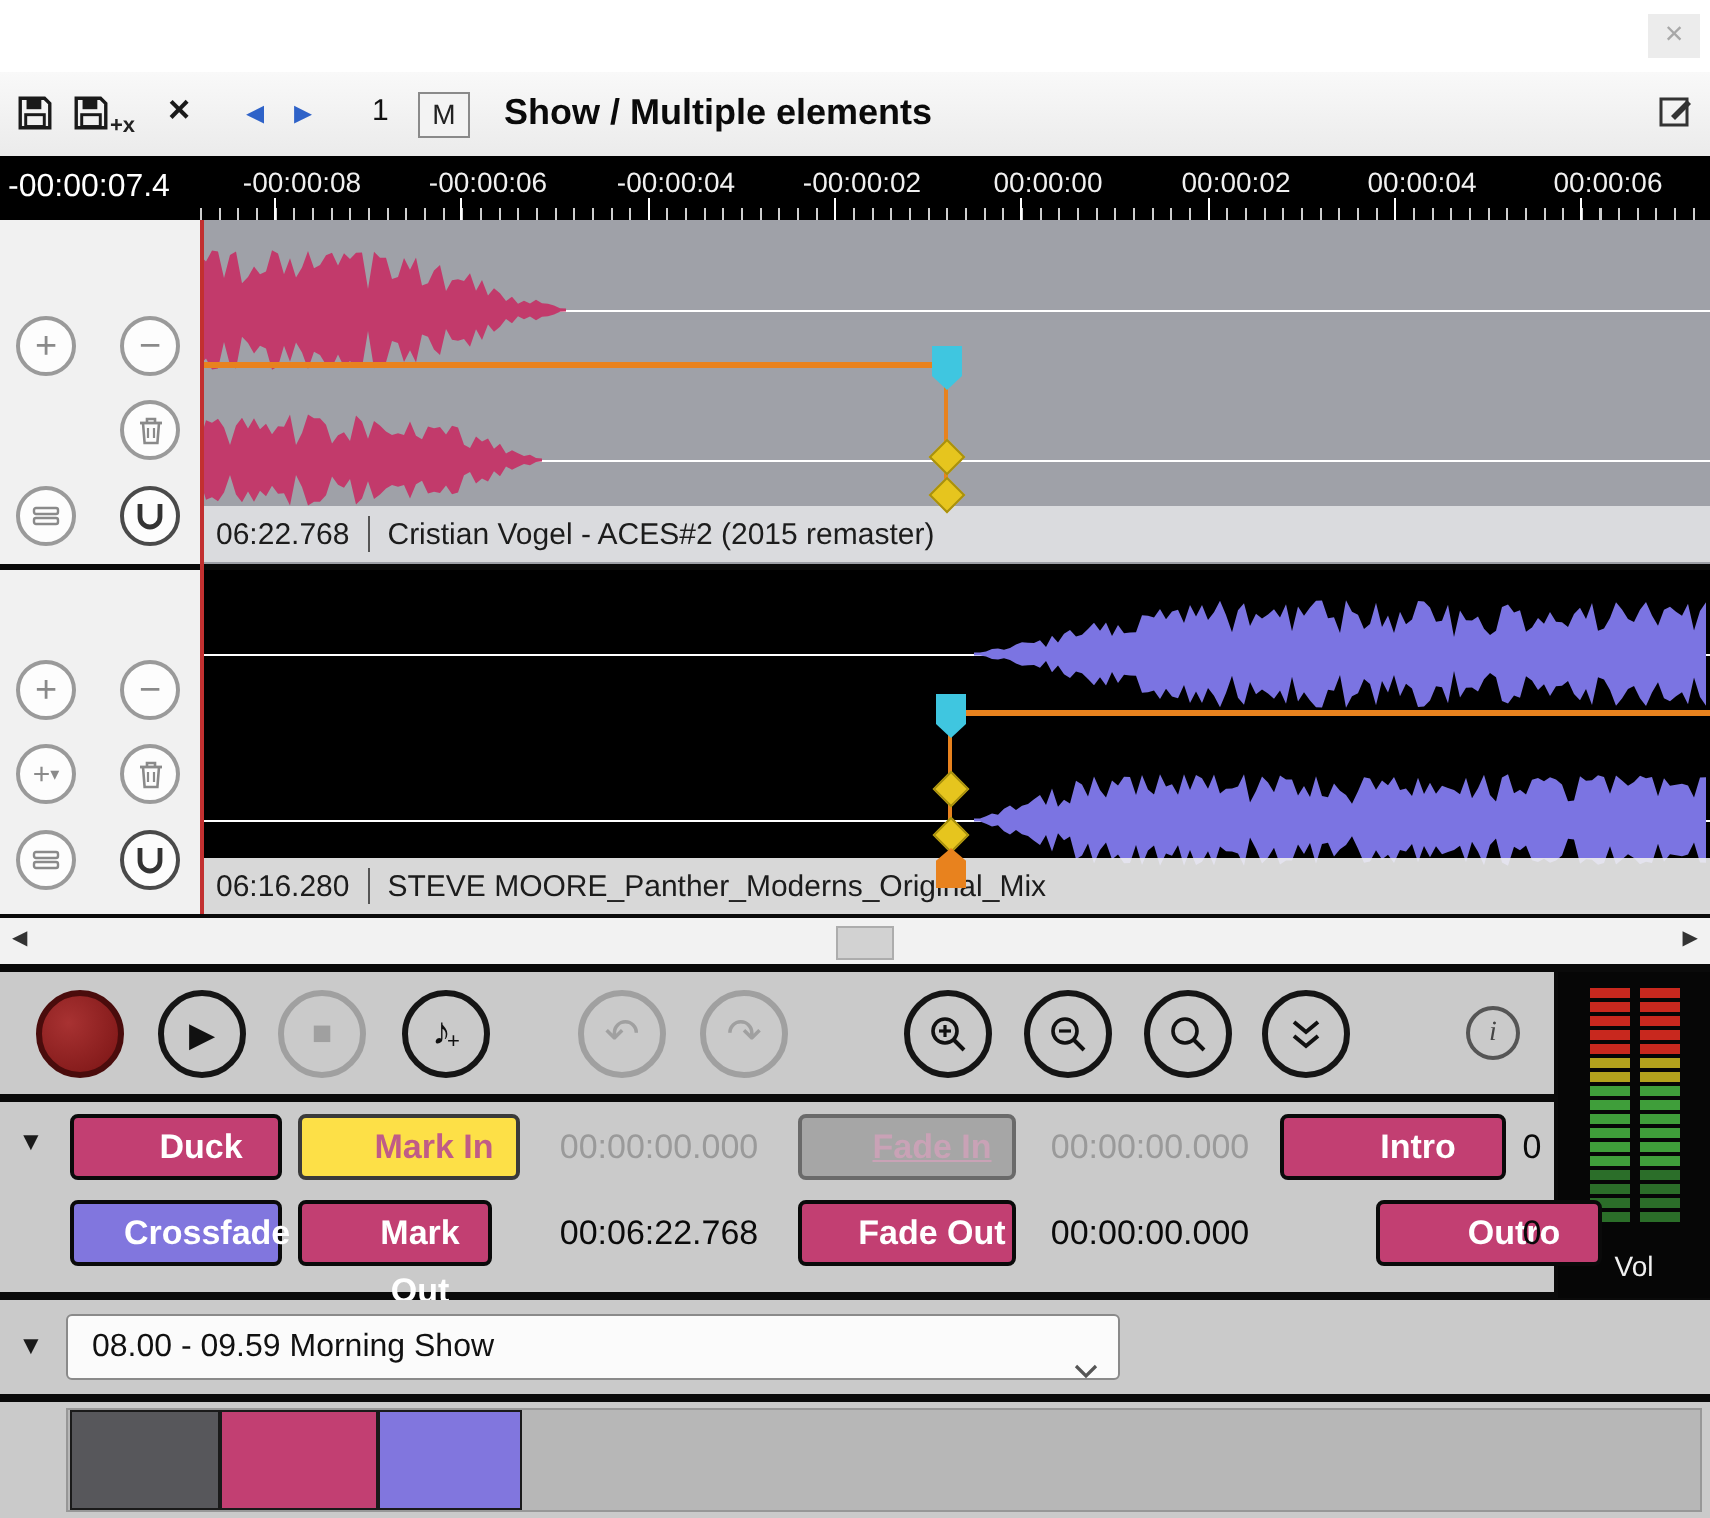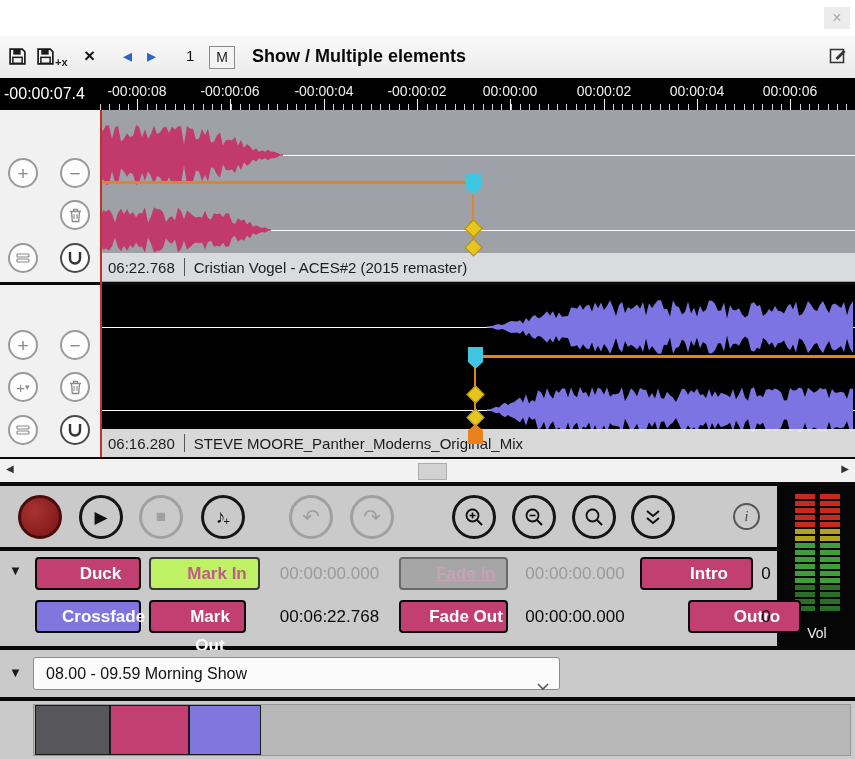--- a/index.html
+++ b/index.html
@@ -18,21 +18,21 @@
   .tb-x{font-size:19px;font-weight:bold;color:#1a1a1a;line-height:20px;}
   .tb-nav{font-size:18px;color:#2e62c8;line-height:20px;}
   .tb-count{font-size:15px;color:#111;line-height:22px;}
   .tb-m{width:24px;height:21px;border:1px solid #8a8a8a;background:#f3f3f3;text-align:center;
         font-size:14px;color:#222;line-height:21px;}
   .tb-heading{font-size:18px;font-weight:bold;color:#0a0a0a;line-height:22px;text-align:right;}
   .tb-suffix{font-size:11px;font-weight:bold;color:#222;}
   
   .ruler{position:absolute;left:0;top:78px;width:855px;height:32px;background:#000;overflow:hidden;}
   .playheadbox{position:absolute;left:4px;top:7px;color:#fff;font-size:16px;}
-  .ticklabel{position:absolute;top:5px;color:#f0f0f0;font-size:14px;transform:translateX(-50%);white-space:nowrap;}
+  .ticklabel{position:absolute;top:5px;color:#f0f0f0;font-size:14px;transform:translateX(-50%);white-space:nowrap;margin-left:14px;}
   .minorticks{position:absolute;left:100px;right:0;bottom:0;height:6px;
               background:repeating-linear-gradient(to right,#cfcfcf 0 1px,transparent 1px 9.33px);}
   .majortick{position:absolute;bottom:0;width:1px;height:11px;background:#fff;}
   
   .leftpanel{position:absolute;left:0;top:110px;width:100px;height:347px;background:#f1f1f1;border-right:1px solid #aaa;}
   .wavearea1{position:absolute;left:100px;top:110px;width:755px;height:172px;background:#9fa1a8;}
   .wavearea2{position:absolute;left:100px;top:285px;width:755px;height:172px;background:#000;}
   .trackdivider{position:absolute;left:0;width:855px;background:#0a0a0a;}
   .centerline{position:absolute;height:1px;background:#fff;}
   .playhead{position:absolute;left:100px;top:110px;width:2px;height:347px;background:#c23030;z-index:30;}
@@ -71,21 +71,21 @@
   .vucol{position:absolute;top:8px;width:20px;}
   .vuseg{width:20px;height:5px;margin-bottom:2px;}
   .vulabel{position:absolute;left:0;width:76px;bottom:8px;text-align:center;color:#f0f0f0;font-size:14px;}
   
   .editpanel{position:absolute;left:0;top:69px;width:777px;height:95px;background:#cacaca;}
   .tri{position:absolute;font-size:13px;color:#1a1a1a;}
   .ebtn{position:absolute;height:33px;border:2px solid #0a0a0a;border-radius:4px;box-sizing:border-box;
         font-size:17px;font-weight:bold;text-align:center;line-height:29px;padding-left:25px;}
   .ebtn.pink{background:#c23f72;color:#fff;}
   .ebtn.purple{background:#8176de;color:#fff;}
-  .ebtn.dis1{background:#bef264;color:#c05c87;border-color:#3a3a3a;}
+  .ebtn.dis1{background:#fde047;color:#c05c87;border-color:#3a3a3a;}
   .ebtn.dis2{background:#a6a6a6;color:#c9a2b6;border-color:#6a6a6a;}
   .eval{position:absolute;height:33px;line-height:33px;font-size:17px;text-align:center;}
   .eval.dim{color:#9a9a9a;}
   .eval.dark{color:#0a0a0a;}
   
   .playlistpanel{position:absolute;left:0;top:168px;width:855px;height:47px;background:#cacaca;}
   .dropdown{position:absolute;left:33px;top:7px;width:527px;height:33px;background:#fbfbfb;border:1px solid #8a8a8a;
             border-radius:3px;box-sizing:border-box;font-size:16px;color:#111;line-height:31px;}
   .dropdown .txt{margin-left:12px;}
   .ddchev{position:absolute;right:10px;top:12px;}

